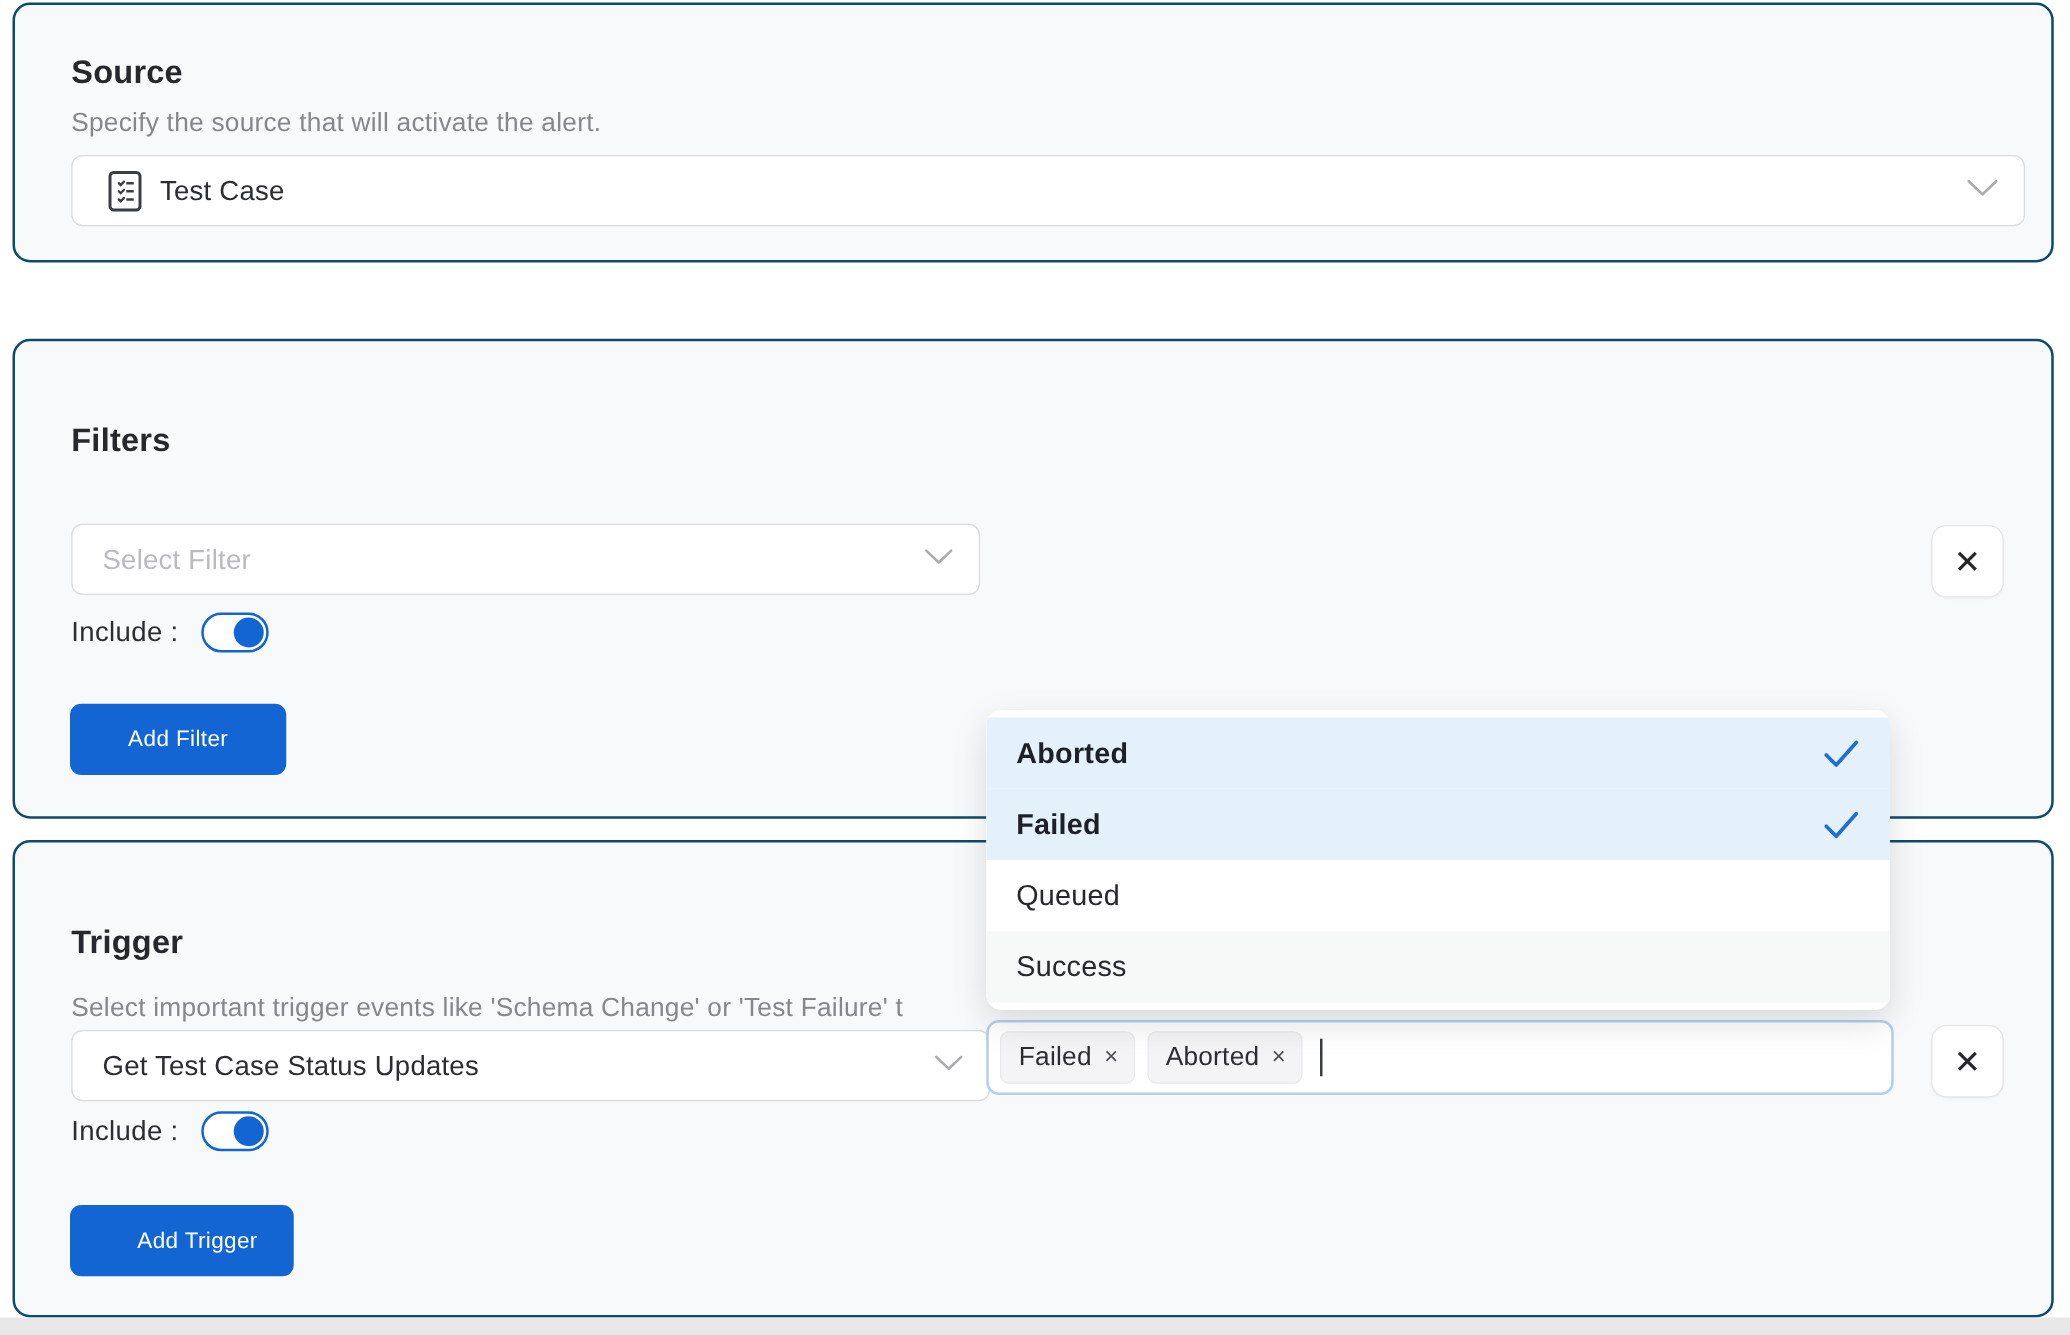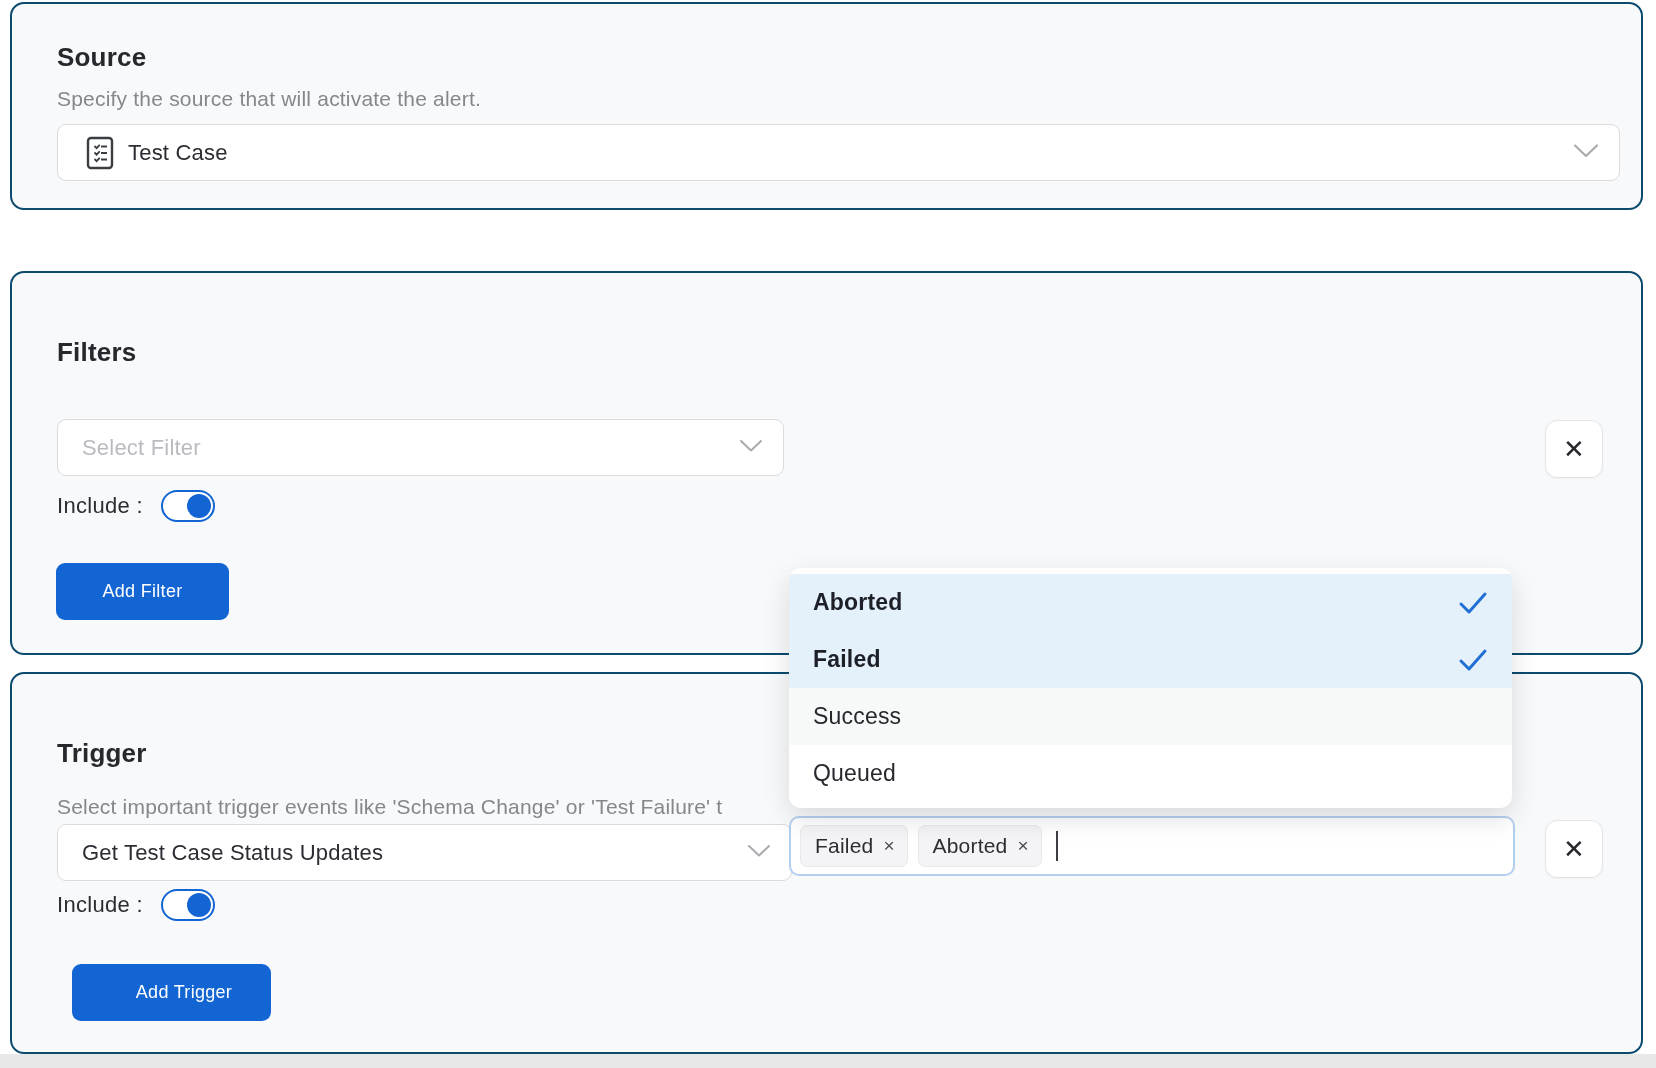--- a/index.html
+++ b/index.html
@@ -52,21 +52,21 @@
     box-sizing:border-box;cursor:pointer;
   }
   .toggle .knob{
     position:absolute;top:2px;right:2px;width:24px;height:24px;border-radius:50%;background:#1365d3;
   }
   .primary-btn{
     position:absolute;background:#1365d3;color:#fff;border:none;border-radius:9px;height:57px;
     font-size:18px;font-family:"Liberation Sans", sans-serif;letter-spacing:.3px;cursor:pointer;
   }
   #add-filter-btn{left:44px;top:290px;width:173px;}
-  #add-trigger-btn{left:60px;top:290px;width:199px;padding-left:31px;}
+  #add-trigger-btn{left:44px;top:290px;width:179px;padding-left:31px;}
 
   
   #trigger-desc-clip{position:absolute;left:45px;top:100px;width:744px;overflow:hidden;white-space:nowrap;}
   #trigger-desc-clip .section-desc{position:static;}
   #trigger-select{left:45px;top:150px;width:735px;padding-left:24px;}
   #trigger-remove{left:1533px;top:146px;}
 
   
   #multiselect{
     position:absolute;left:789px;top:816px;width:726px;height:60px;background:#fff;
@@ -194,22 +194,22 @@
         <svg width="30" height="24" viewBox="0 0 30 24" class="check">
           <polyline points="3,13 11,21 27,3" fill="none" stroke="#1f6fd4" stroke-width="3" stroke-linecap="round" stroke-linejoin="round"></polyline>
         </svg>
       </div>
       <div class="opt sel">
         <span>Failed</span>
         <svg width="30" height="24" viewBox="0 0 30 24" class="check">
           <polyline points="3,13 11,21 27,3" fill="none" stroke="#1f6fd4" stroke-width="3" stroke-linecap="round" stroke-linejoin="round"></polyline>
         </svg>
       </div>
+      <div class="opt">
+        <span>Queued</span>
+      </div>
       <div class="opt alt">
         <span>Success</span>
       </div>
-      <div class="opt">
-        <span>Queued</span>
-      </div>
     </div>
 
   <div id="bottom-band"></div>
 </div>
 
 </body></html>

